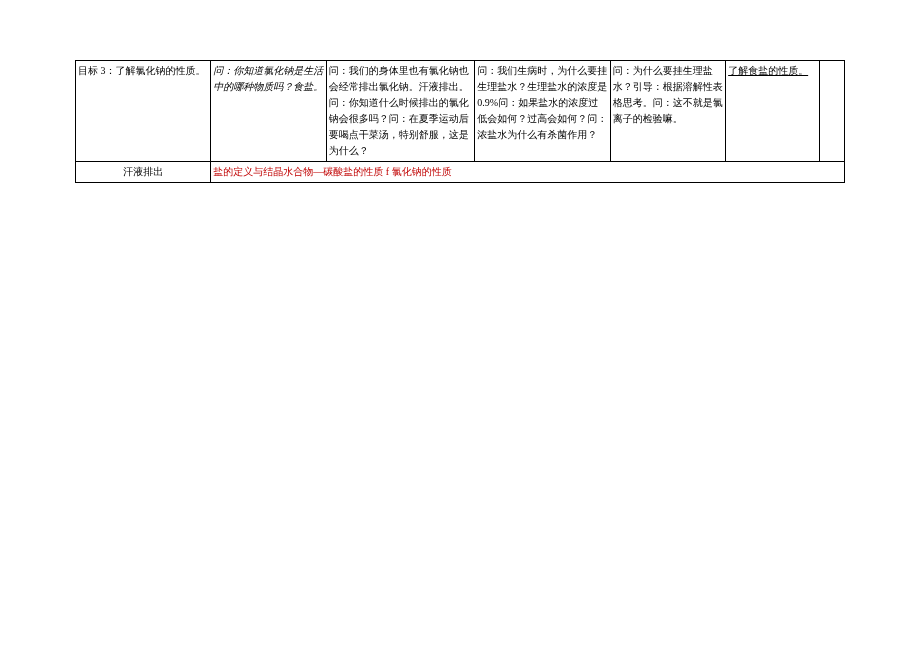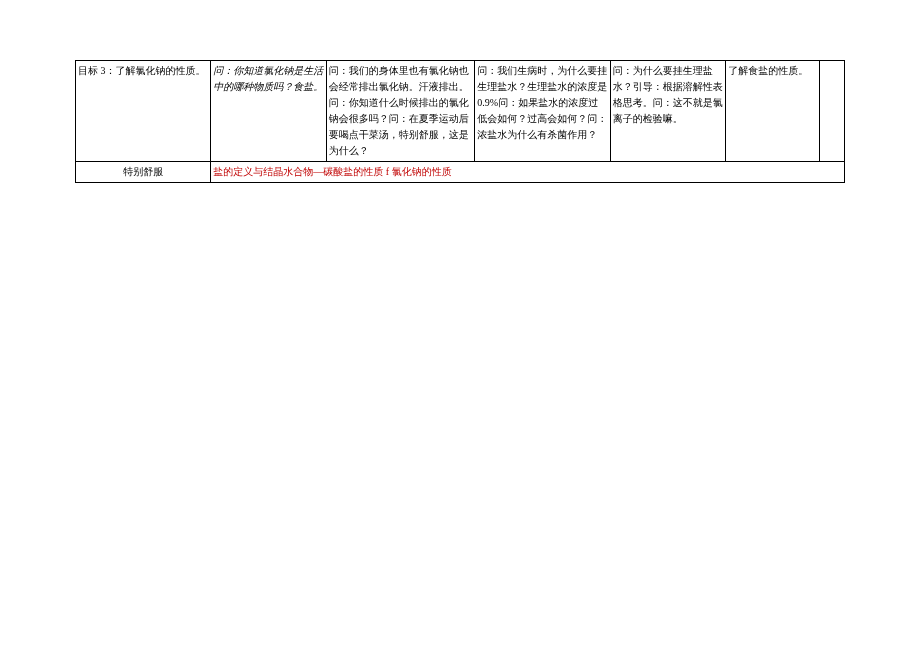--- a/index.html
+++ b/index.html
@@ -27,39 +27,39 @@
     padding: 2px 2px;
     font-size: 10px;
     line-height: 1.6;
     word-break: break-all;
   }
   .c1 { width: 118px; }
   .c2 { width: 100px; font-style: italic; }
   .c3 { width: 130px; }
   .c4 { width: 118px; }
   .c5 { width: 100px; }
-  .c6 { width: 80px; }
+  .c6 { width: 80px; text-decoration: underline; }
   .c7 { width: 18px; }
   .center { text-align: center; }
   .red { color: #c00000; margin-top: 41px; }
 </style>
 </head>
 <body>
 
 <div class="page">
   <table>
     <tbody>
         <tr>
       <td class="c1">目标 3：了解氯化钠的性质。</td>
       <td class="c2">问：你知道氯化钠是生活中的哪种物质吗？食盐。</td>
       <td class="c3">问：我们的身体里也有氯化钠也会经常排出氯化钠。汗液排出。问：你知道什么时候排出的氯化钠会很多吗？问：在夏季运动后要喝点干菜汤，特别舒服，这是为什么？</td>
       <td class="c4">问：我们生病时，为什么要挂生理盐水？生理盐水的浓度是 0.9%问：如果盐水的浓度过低会如何？过高会如何？问：浓盐水为什么有杀菌作用？</td>
       <td class="c5">问：为什么要挂生理盐水？引导：根据溶解性表格思考。问：这不就是氯离子的检验嘛。</td>
       <td class="c6">了解食盐的性质。</td>
       <td class="c7"></td>
     </tr>
     <tr>
-      <td class="c1 center">特别舒服</td>
+      <td class="c1 center">汗液排出</td>
       <td colspan="6" class="red">盐的定义与结晶水合物—碳酸盐的性质 f 氯化钠的性质</td>
     </tr>
   </tbody>
     </table>
 </div>
 
 </body></html>

